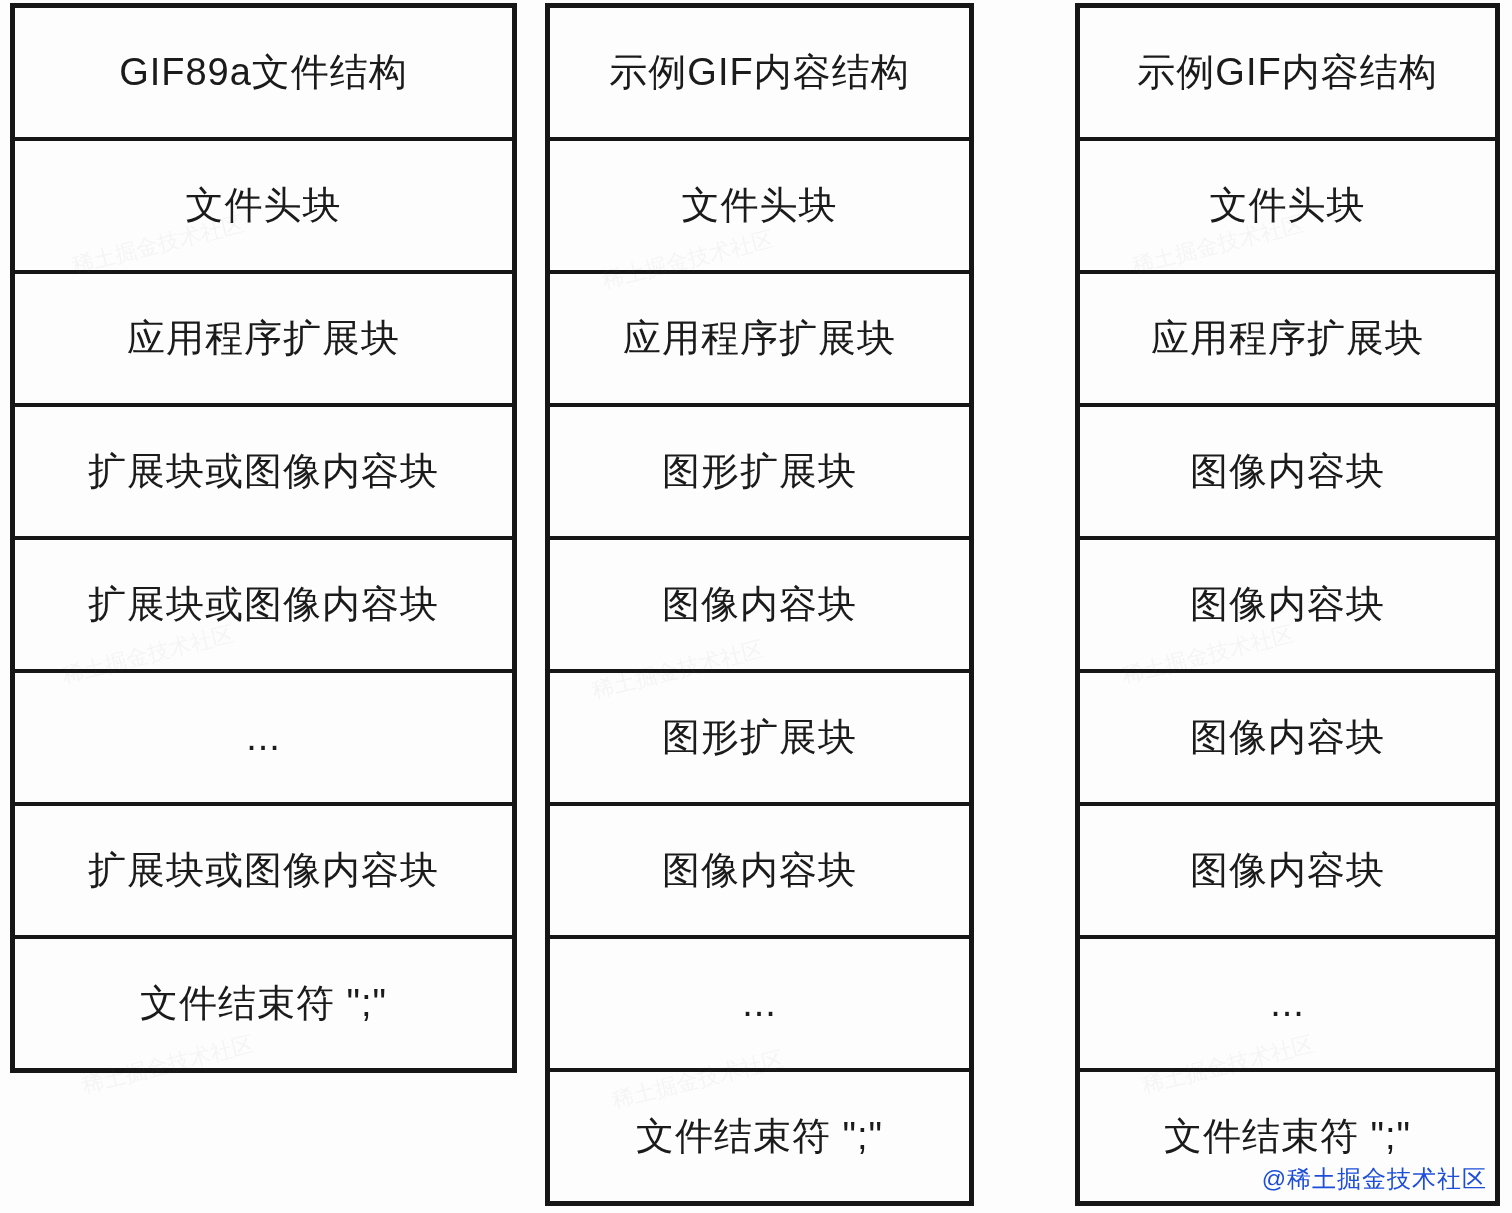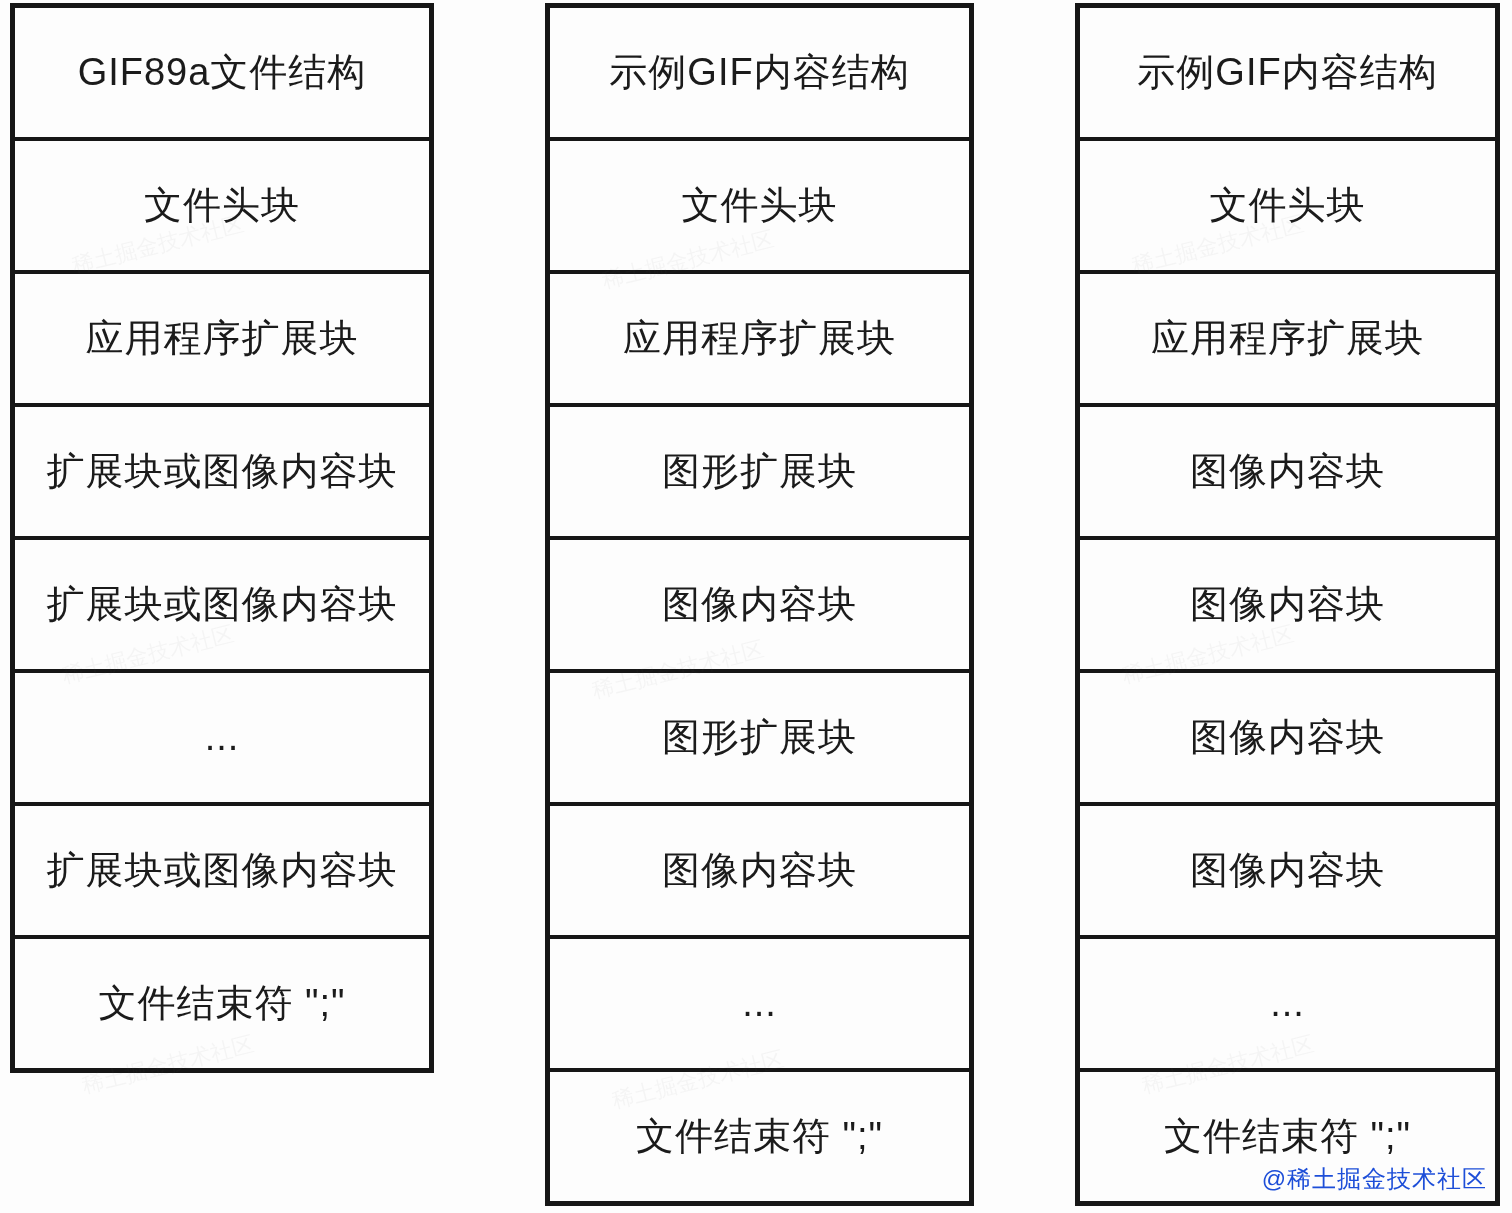--- a/index.html
+++ b/index.html
@@ -14,21 +14,21 @@
     background: #fdfdfd;
     font-family: "Liberation Sans", sans-serif;
   }
   .column {
     position: absolute;
     top: 3px;
     box-sizing: border-box;
     border: 5px solid #161616;
     background: transparent;
   }
-  .col0 { left: 10px;   width: 424px; }
+  .col0 { left: 10px;   width: 507px; }
   .col1 { left: 545px;  width: 429px; }
   .col2 { left: 1075px; width: 425px; }
   .cell {
     box-sizing: content-box;
     height: 129px;
     display: flex;
     align-items: center;
     justify-content: center;
     font-size: 38px;
     letter-spacing: 1px;

